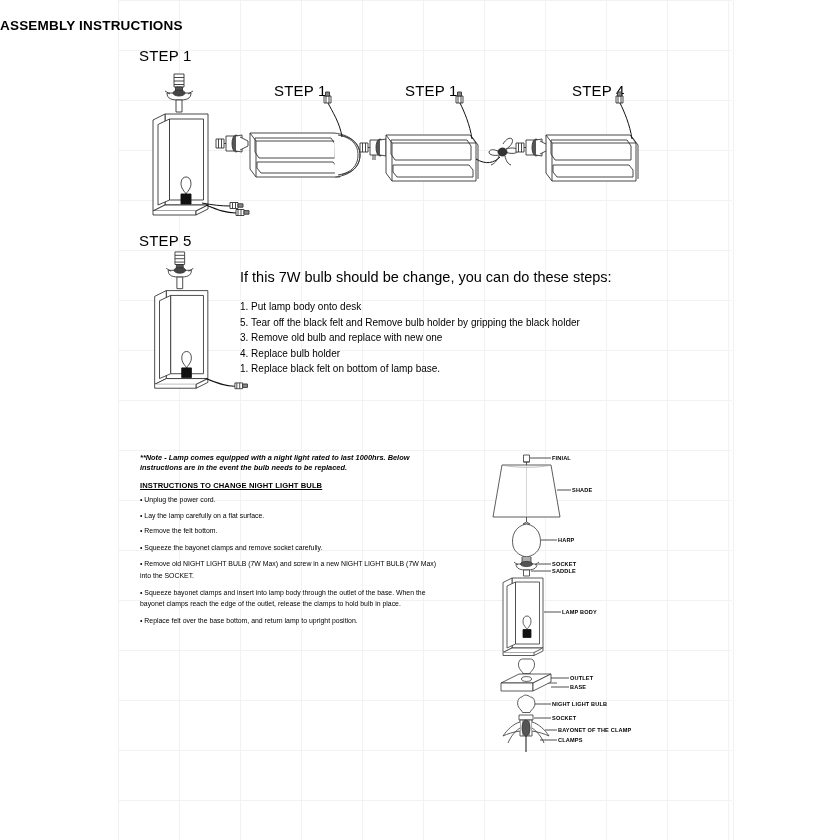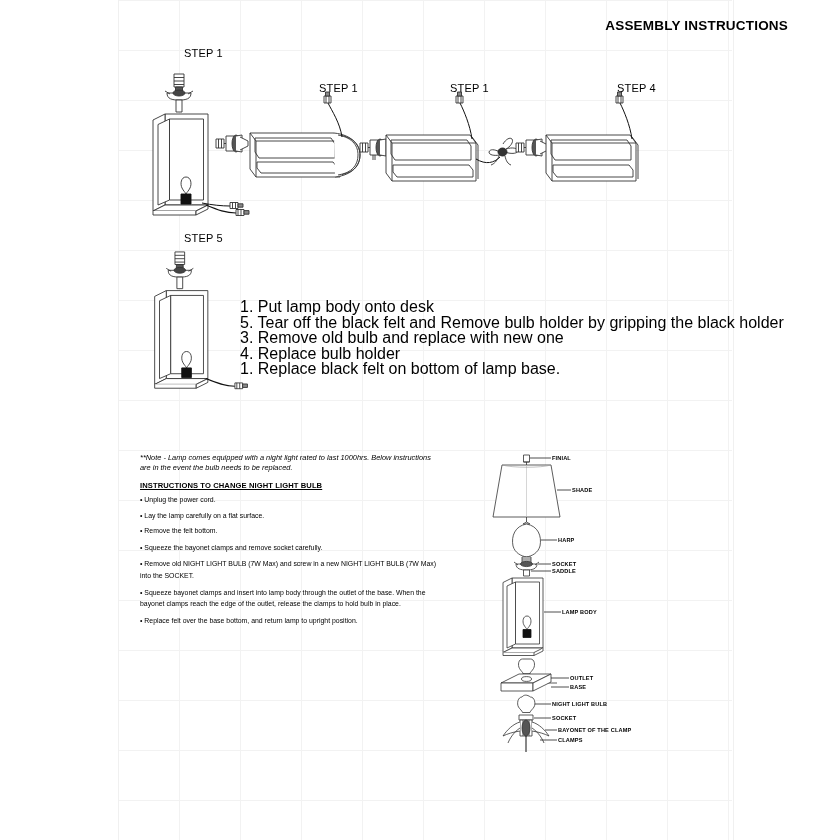--- a/index.html
+++ b/index.html
@@ -25,36 +25,36 @@
   }
   .grid-outline{
     position:absolute;left:118px;top:0;width:614px;height:840px;
     border-left:1px solid #f0f0f0;border-right:1px solid #f0f0f0;
     pointer-events:none;
   }
 
   .abs{position:absolute;}
 
   #title{
-    left:0;top:18px;width:788px;text-align:right;
+    left:0;top:18px;width:788px;text-align:left;
     font-size:13.5px;font-weight:bold;letter-spacing:.2px;
   }
 
-  .step-label{font-size:11px;letter-spacing:.2px;margin-left:45px;}
+  .step-label{font-size:15px;letter-spacing:.2px;}
 
   .body-head{
     font-size:14.5px;
   }
   .body-list{
-    font-size:16px;line-height:15.6px;
+    font-size:10px;line-height:15.6px;
   }
   .body-list div{white-space:nowrap;}
 
   .note{
-    font-size:7.4px;font-style:italic;font-weight:normal;line-height:9.6px;
+    font-size:7.4px;font-style:italic;font-weight:bold;line-height:9.6px;
     width:300px;
   }
   .instr-head{
     font-size:7.6px;font-weight:bold;text-decoration:underline;letter-spacing:.1px;
   }
   .instr-list{font-size:6.9px;line-height:11.6px;width:300px;}
   .instr-list p{margin:0 0 5px 0;}
   .instr-list p.tight{margin:0 0 4px 0;}
 
   .lbl{font-size:5.6px;font-weight:bold;letter-spacing:.15px;white-space:nowrap;}
@@ -279,20 +279,21 @@
           <path d="M58 133 C70 138, 78 141, 88 141" fill="none" stroke="#111" stroke-width="1.1"></path>
           <rect x="88" y="137.5" width="8" height="6" fill="#fff" stroke="#333"></rect>
           <line x1="90" y1="137.5" x2="90" y2="143.5"></line>
           <line x1="93" y1="137.5" x2="93" y2="143.5"></line>
           <rect x="96" y="138.6" width="5" height="3.6" fill="#888" stroke="#333"></rect>
         </g>
       </g>
     </svg>
   </div>
 
+  <div class="abs body-head" style="left:240px;top:269px;">If this 7W bulb should be change, you can do these steps:</div>
   <div class="abs body-list" style="left:240px;top:299px;">
     <div>1. Put lamp body onto desk</div>
     <div>5. Tear off the black felt and Remove bulb holder by gripping the black holder</div>
     <div>3. Remove old bulb and replace with new one</div>
     <div>4. Replace bulb holder</div>
     <div>1. Replace black felt on bottom of lamp base.</div>
   </div>
 
   <div class="abs note" style="left:140px;top:453px;">**Note - Lamp comes equipped with a night light rated to last 1000hrs. Below instructions are in the event the bulb needs to be replaced.</div>
 

